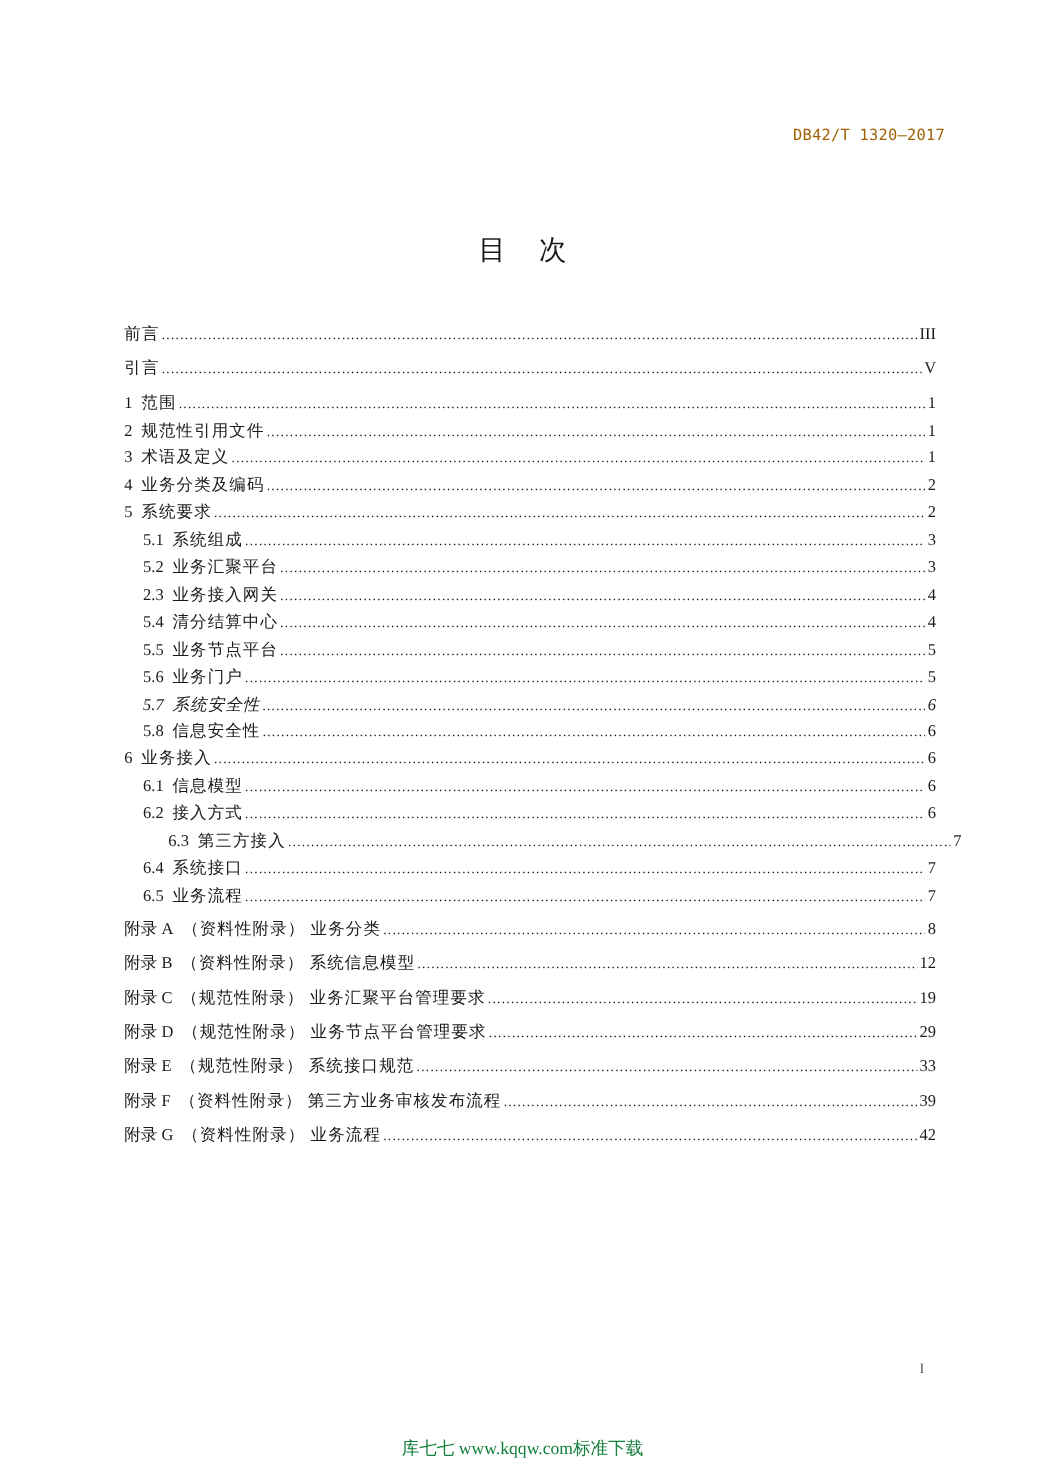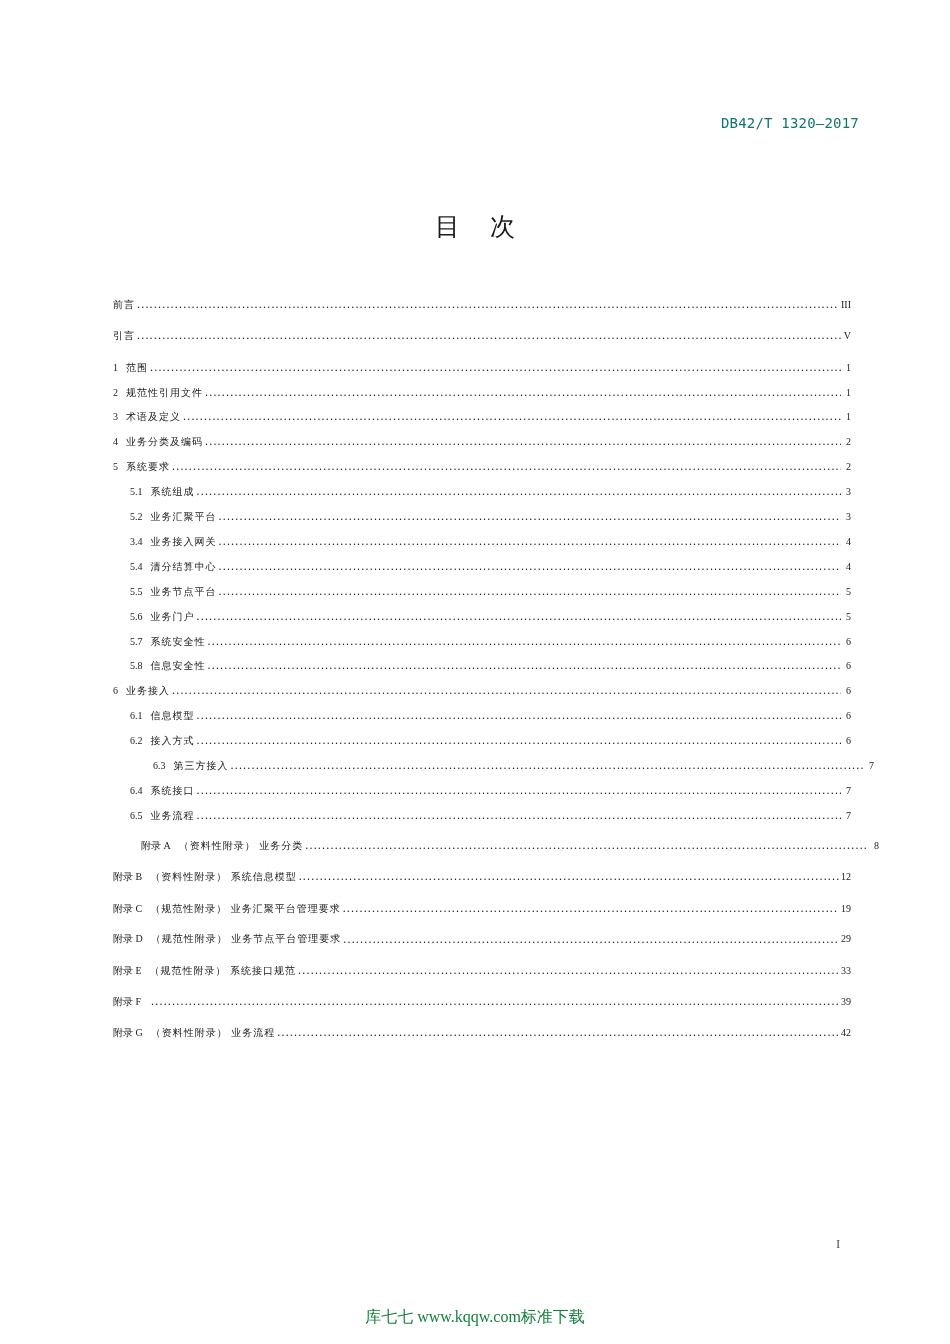--- a/index.html
+++ b/index.html
@@ -15,21 +15,21 @@
       font-family: "Liberation Serif", "DejaVu Serif", serif;
       color: #1a1a1a;
     }
     .std-code {
       position: absolute;
       top: 115px;
       right: 91px;
       font-family: "DejaVu Sans Mono", "Liberation Mono", monospace;
       font-size: 14px;
       letter-spacing: 0.2px;
-      color: #0f766e;
+      color: #a16207;
     }
     .toc-title {
       position: absolute;
       top: 210px;
       left: 0;
       width: 100%;
       text-align: center;
       font-family: Liberation Serif, serif;
       font-size: 25px;
       letter-spacing: 0;
@@ -44,21 +44,21 @@
       width: 738px;
       top: 0;
     }
     .toc-row {
       position: absolute;
       left: 0;
       width: 738px;
       height: 22px;
       display: flex;
       align-items: baseline;
-      font-size: 10px;
+      font-size: 15px;
       line-height: 22px;
       white-space: nowrap;
     }
     .toc-row.level2 {
       left: 17px;
       width: 721px;
     }
     .toc-row .num {
       margin-right: 8px;
     }
@@ -155,21 +155,21 @@
       <span class="leader"></span>
       <span class="page">3</span>
     </div>
     <div class="toc-row level2" style="top: 505px;">
       <span class="num">5.2</span>
       <span class="label">业务汇聚平台</span>
       <span class="leader"></span>
       <span class="page">3</span>
     </div>
     <div class="toc-row level2" style="top: 530px;">
-      <span class="num">3.4</span>
+      <span class="num">2.3</span>
       <span class="label">业务接入网关</span>
       <span class="leader"></span>
       <span class="page">4</span>
     </div>
     <div class="toc-row level2" style="top: 555px;">
       <span class="num">5.4</span>
       <span class="label">清分结算中心</span>
       <span class="leader"></span>
       <span class="page">4</span>
     </div>
@@ -178,21 +178,21 @@
       <span class="label">业务节点平台</span>
       <span class="leader"></span>
       <span class="page">5</span>
     </div>
     <div class="toc-row level2" style="top: 605px;">
       <span class="num">5.6</span>
       <span class="label">业务门户</span>
       <span class="leader"></span>
       <span class="page">5</span>
     </div>
-    <div class="toc-row level2" style="top: 630px;">
+    <div class="toc-row level2" style="top: 630px; font-style: italic;">
       <span class="num">5.7</span>
       <span class="label">系统安全性</span>
       <span class="leader"></span>
       <span class="page">6</span>
     </div>
     <div class="toc-row level2" style="top: 654px;">
       <span class="num">5.8</span>
       <span class="label">信息安全性</span>
       <span class="leader"></span>
       <span class="page">6</span>
@@ -226,21 +226,21 @@
       <span class="label">系统接口</span>
       <span class="leader"></span>
       <span class="page">7</span>
     </div>
     <div class="toc-row level2" style="top: 804px;">
       <span class="num">6.5</span>
       <span class="label">业务流程</span>
       <span class="leader"></span>
       <span class="page">7</span>
     </div>
-    <div class="toc-row" style="top: 834px; margin-left: 28px;">
+    <div class="toc-row" style="top: 834px;">
       <span class="num">附录 A</span>
       <span class="label">（资料性附录） 业务分类</span>
       <span class="leader"></span>
       <span class="page">8</span>
     </div>
     <div class="toc-row" style="top: 865px;">
       <span class="num">附录 B</span>
       <span class="label">（资料性附录） 系统信息模型</span>
       <span class="leader"></span>
       <span class="page">12</span>
@@ -258,20 +258,21 @@
       <span class="page">29</span>
     </div>
     <div class="toc-row" style="top: 959px;">
       <span class="num">附录 E</span>
       <span class="label">（规范性附录） 系统接口规范</span>
       <span class="leader"></span>
       <span class="page">33</span>
     </div>
     <div class="toc-row" style="top: 990px;">
       <span class="num">附录 F</span>
+      <span class="label">（资料性附录） 第三方业务审核发布流程</span>
       <span class="leader"></span>
       <span class="page">39</span>
     </div>
     <div class="toc-row" style="top: 1021px;">
       <span class="num">附录 G</span>
       <span class="label">（资料性附录） 业务流程</span>
       <span class="leader"></span>
       <span class="page">42</span>
     </div>
   </div>

